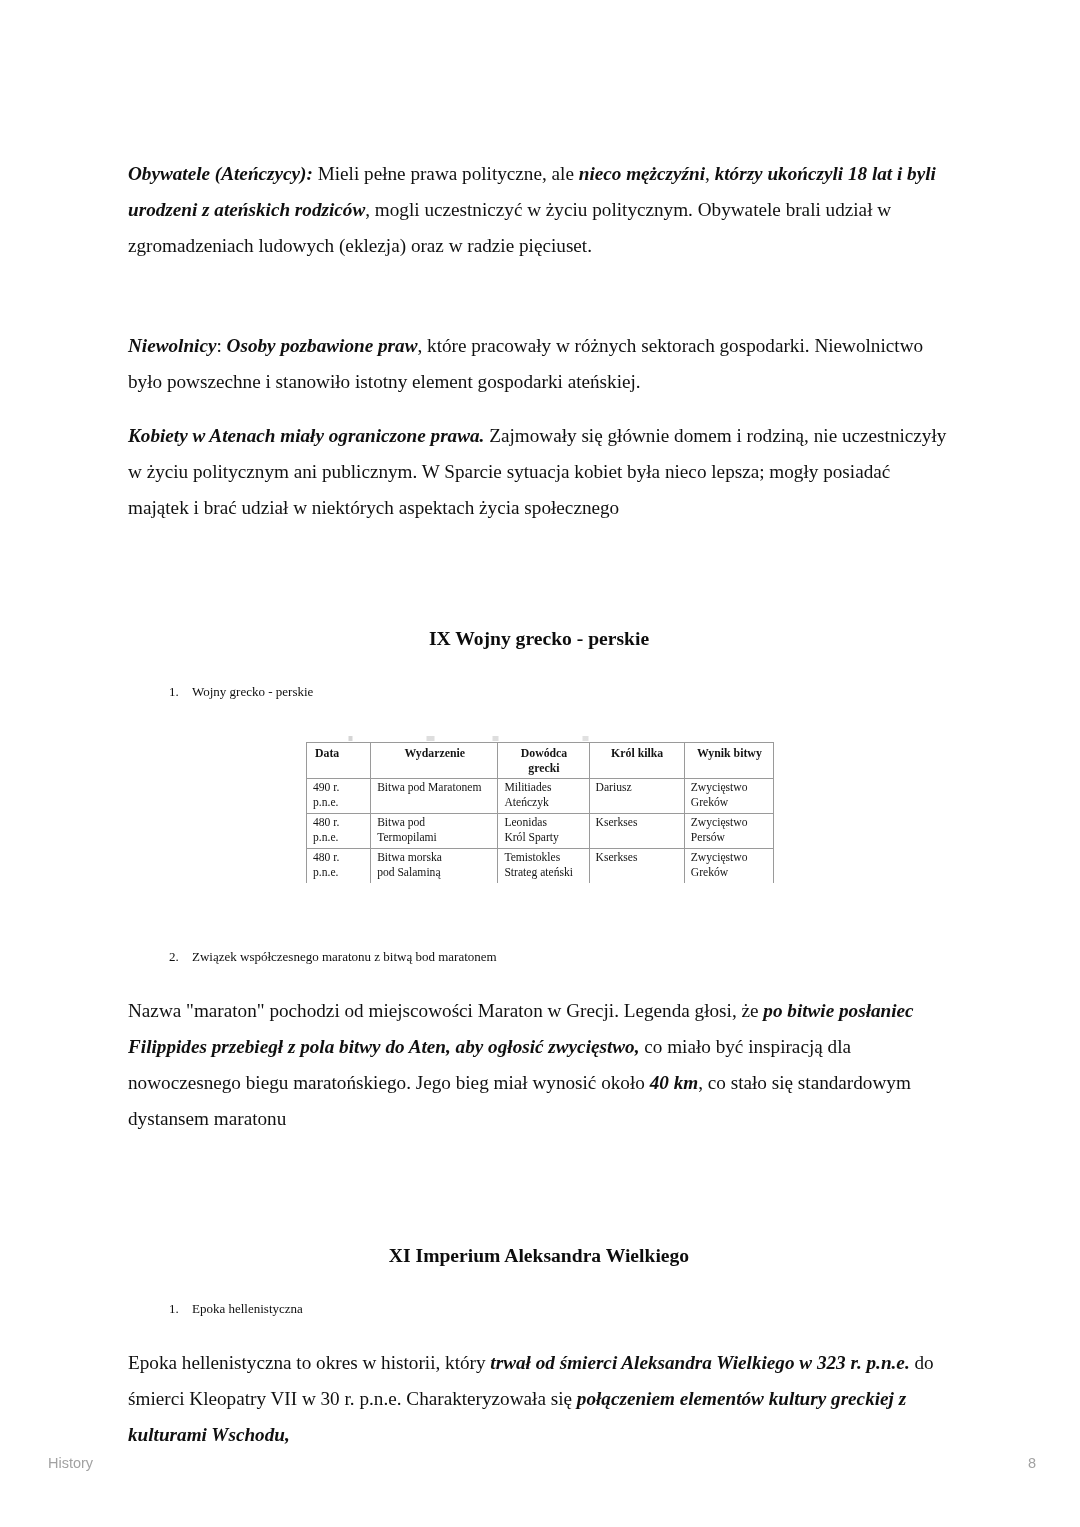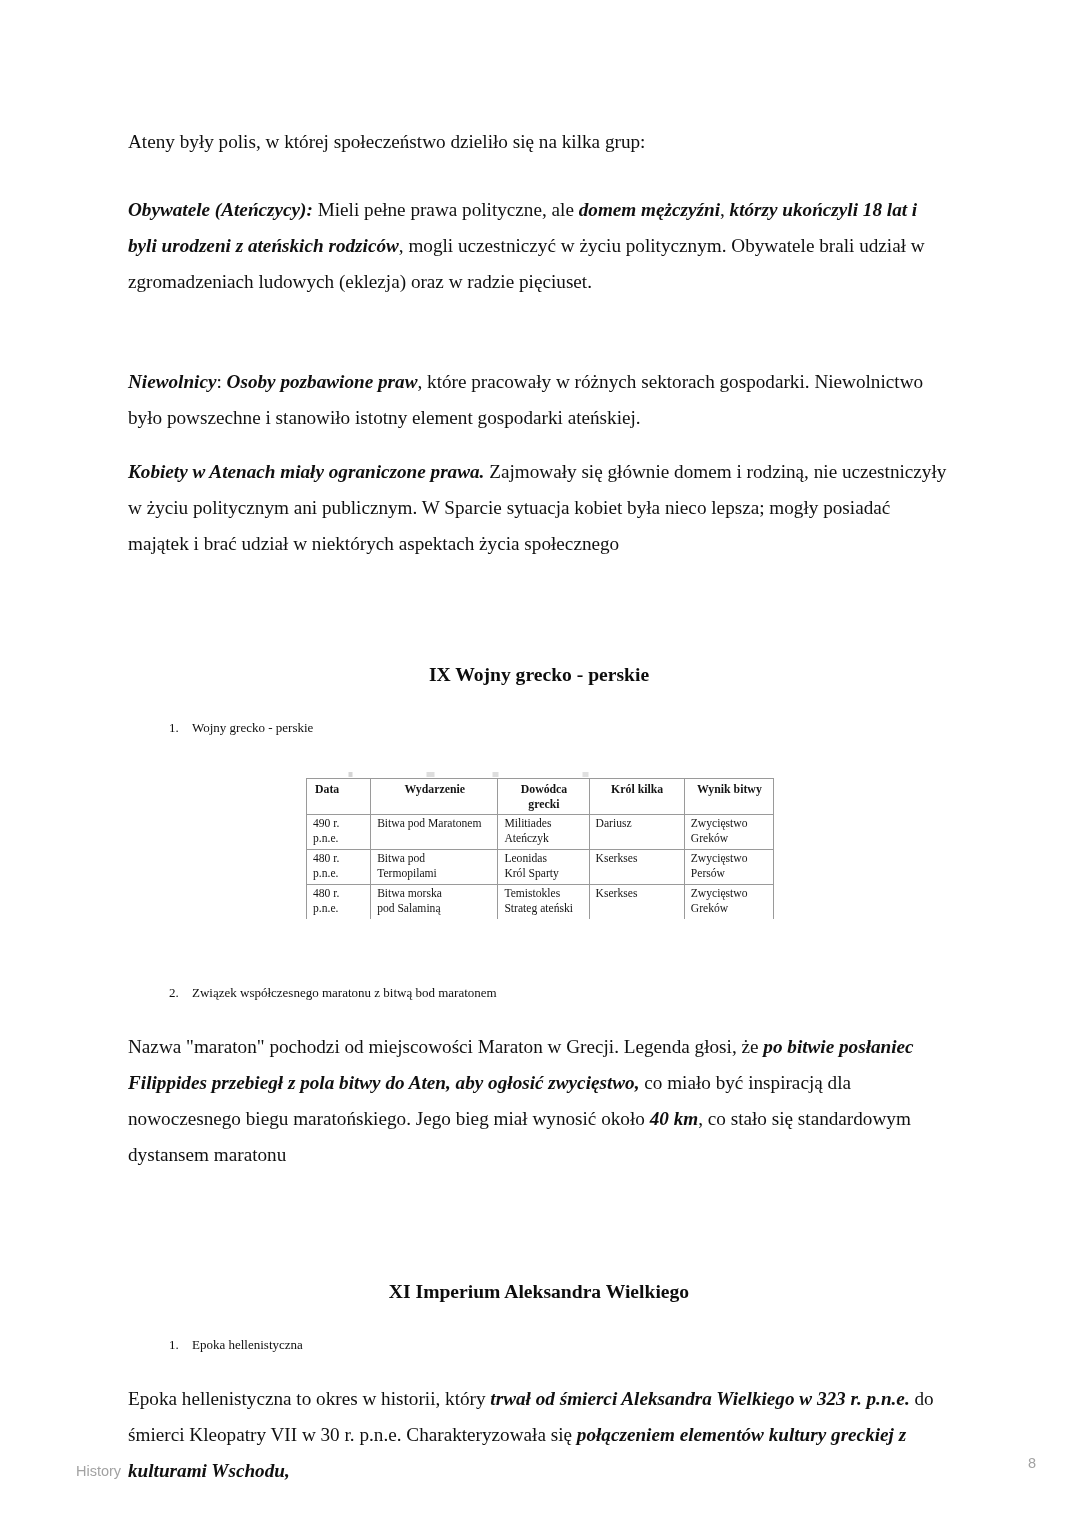--- a/index.html
+++ b/index.html
@@ -133,41 +133,39 @@
     top: 1455px;
     width: 1080px;
     height: 34px;
     font-family: "Liberation Sans", "DejaVu Sans", sans-serif;
     font-size: 14.5px;
     color: #a2a2a2;
   }
   .footer .f-left {
     position: absolute;
     left: 48px;
-    top: 8px;
-    margin-left: 28px;
+    top: 0;
   }
   .footer .f-right {
     position: absolute;
     right: 44px;
     top: 0;
   }
 </style>
 </head>
 <body>
 
 <div class="page">
 
   <div class="content">
 
-    <p class="para">Ateny były polis, w której społeczeństwo dzieliło się na kilka grup:</p>
 
     <div class="gap-md"></div>
 
-    <p class="para"><span class="bi">Obywatele (Ateńczycy):</span><span> Mieli pełne prawa polityczne, ale </span><span class="bi">domem mężczyźni</span><span>, </span><span class="bi">którzy ukończyli 18 lat i byli urodzeni z ateńskich rodziców</span><span>, mogli uczestniczyć w życiu politycznym. Obywatele brali udział w zgromadzeniach ludowych (eklezja) oraz w radzie pięciuset.</span></p>
+    <p class="para"><span class="bi">Obywatele (Ateńczycy):</span><span> Mieli pełne prawa polityczne, ale </span><span class="bi">nieco mężczyźni</span><span>, </span><span class="bi">którzy ukończyli 18 lat i byli urodzeni z ateńskich rodziców</span><span>, mogli uczestniczyć w życiu politycznym. Obywatele brali udział w zgromadzeniach ludowych (eklezja) oraz w radzie pięciuset.</span></p>
 
     <div class="gap-md"></div>
 
 
     <div class="gap-md"></div>
 
     <p class="para"><span class="bi">Niewolnicy</span><span>: </span><span class="bi">Osoby pozbawione praw</span><span>, które pracowały w różnych sektorach gospodarki. Niewolnictwo było powszechne i stanowiło istotny element gospodarki ateńskiej.</span></p>
 
     <div class="gap-sm"></div>
 

